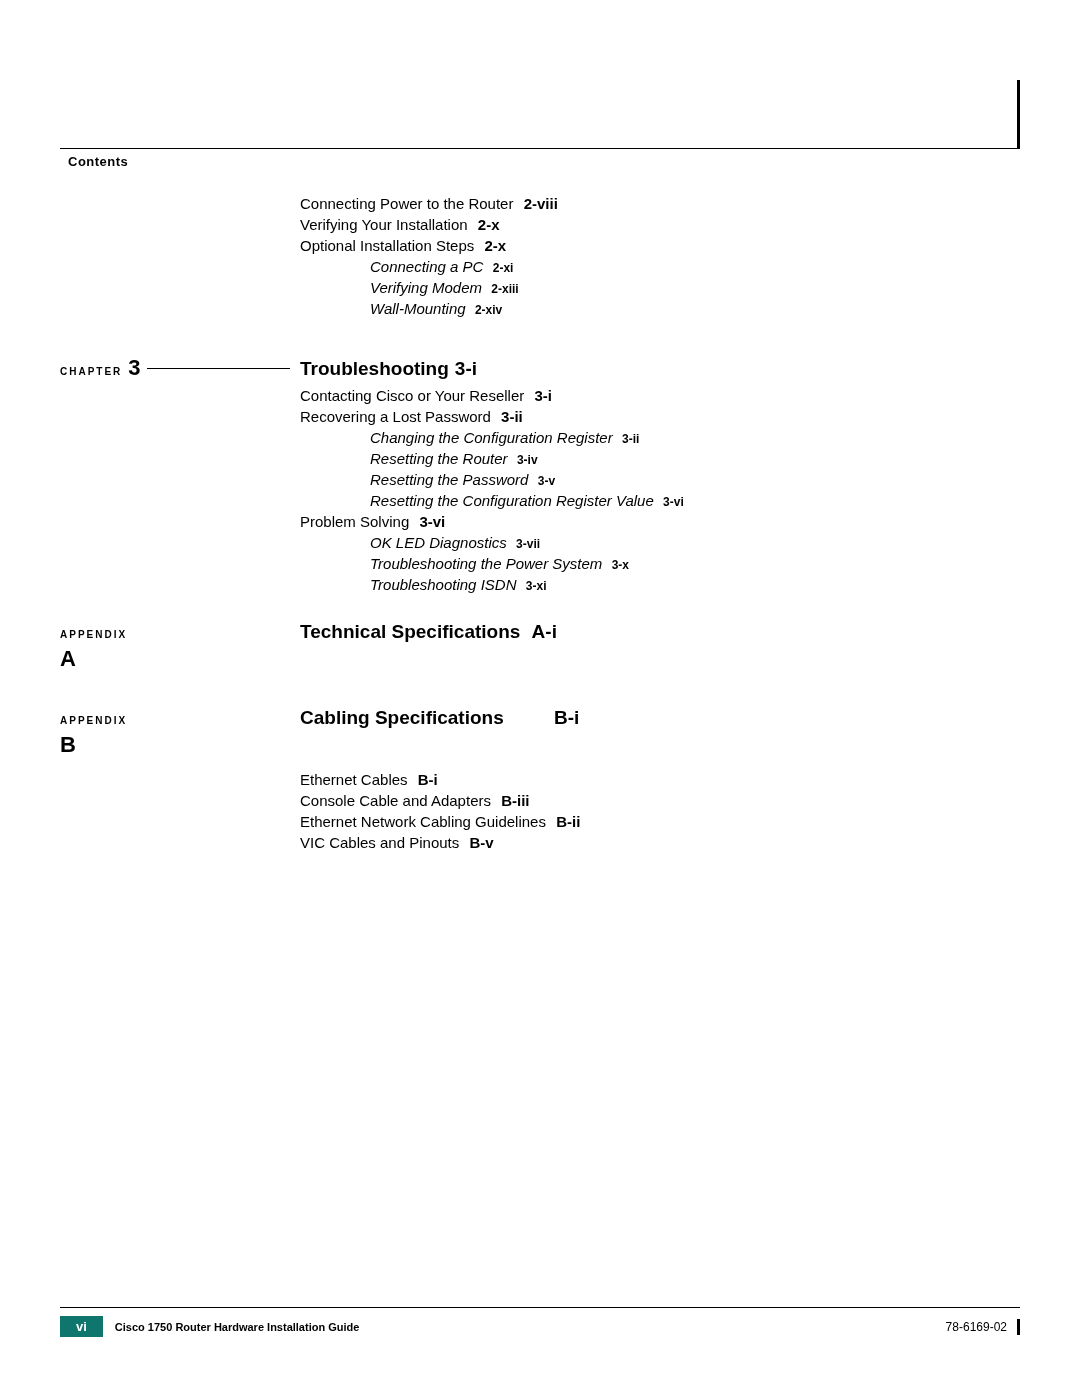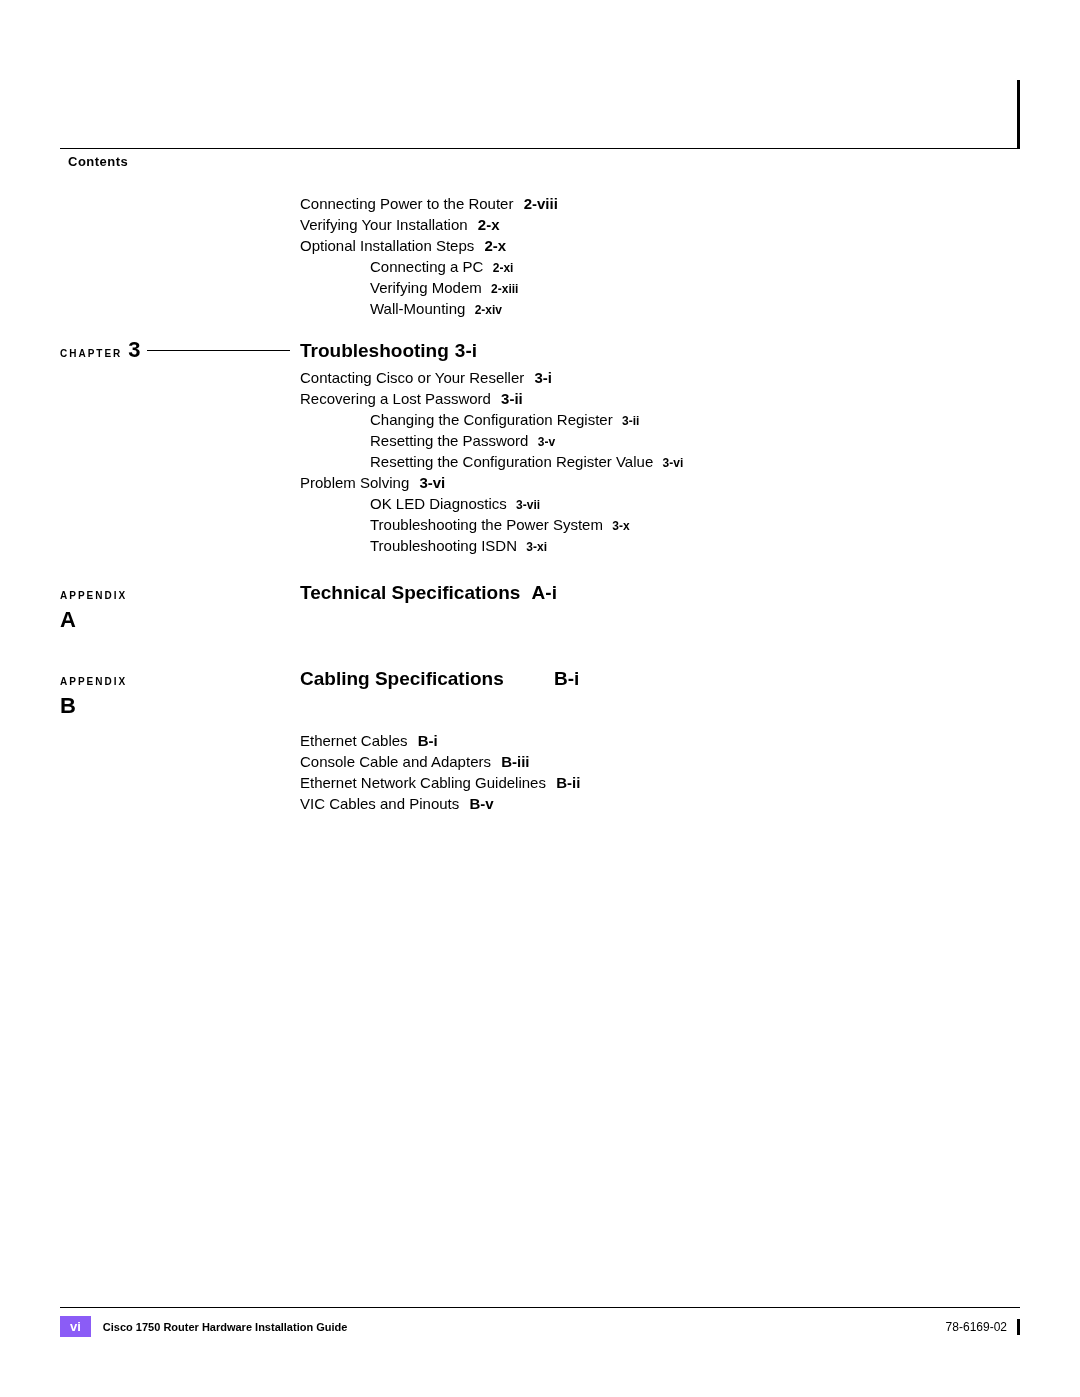--- a/index.html
+++ b/index.html
@@ -88,36 +88,37 @@
     .toc-level2 {
       display: flex;
       align-items: baseline;
       margin-bottom: 4px;
       padding-left: 310px;
     }
 
     .toc-level2 .entry-text {
       font-size: 15px;
       font-family: Arial, Helvetica, sans-serif;
+      font-style: italic;
     }
 
     .toc-level2 .entry-page {
       font-size: 12px;
       font-family: Arial, Helvetica, sans-serif;
       font-weight: bold;
       margin-left: 6px;
       white-space: nowrap;
     }
 
     
     .chapter-row {
       display: flex;
       align-items: baseline;
       margin-bottom: 6px;
-      margin-top: 20px;
+      margin-top: 38px;
     }
 
     .chapter-label-area {
       width: 240px;
       flex-shrink: 0;
       display: flex;
       align-items: baseline;
       gap: 6px;
     }
 
@@ -240,23 +241,23 @@
       justify-content: space-between;
     }
 
     .footer-left {
       display: flex;
       align-items: center;
       gap: 12px;
     }
 
     .page-number-box {
-      background: #8b5cf6;
+      background: #0f766e;
       color: #fff;
-      padding: 3px 10px;
+      padding: 3px 16px;
       font-family: Arial, Helvetica, sans-serif;
       font-size: 13px;
       font-weight: bold;
     }
 
     .footer-doc-title {
       font-family: Arial, Helvetica, sans-serif;
       font-size: 11px;
       font-weight: bold;
     }
@@ -339,20 +340,24 @@
         </div>
         <div class="toc-level1">
           <span class="entry-text">Recovering a Lost Password</span>
           <span class="entry-page">&nbsp;3-ii</span>
         </div>
         <div class="toc-level2">
           <span class="entry-text">Changing the Configuration Register</span>
           <span class="entry-page">&nbsp;3-ii</span>
         </div>
         <div class="toc-level2">
+          <span class="entry-text">Resetting the Router</span>
+          <span class="entry-page">&nbsp;3-iv</span>
+        </div>
+        <div class="toc-level2">
           <span class="entry-text">Resetting the Password</span>
           <span class="entry-page">&nbsp;3-v</span>
         </div>
         <div class="toc-level2">
           <span class="entry-text">Resetting the Configuration Register Value</span>
           <span class="entry-page">&nbsp;3-vi</span>
         </div>
         <div class="toc-level1">
           <span class="entry-text">Problem Solving</span>
           <span class="entry-page">&nbsp;3-vi</span>

